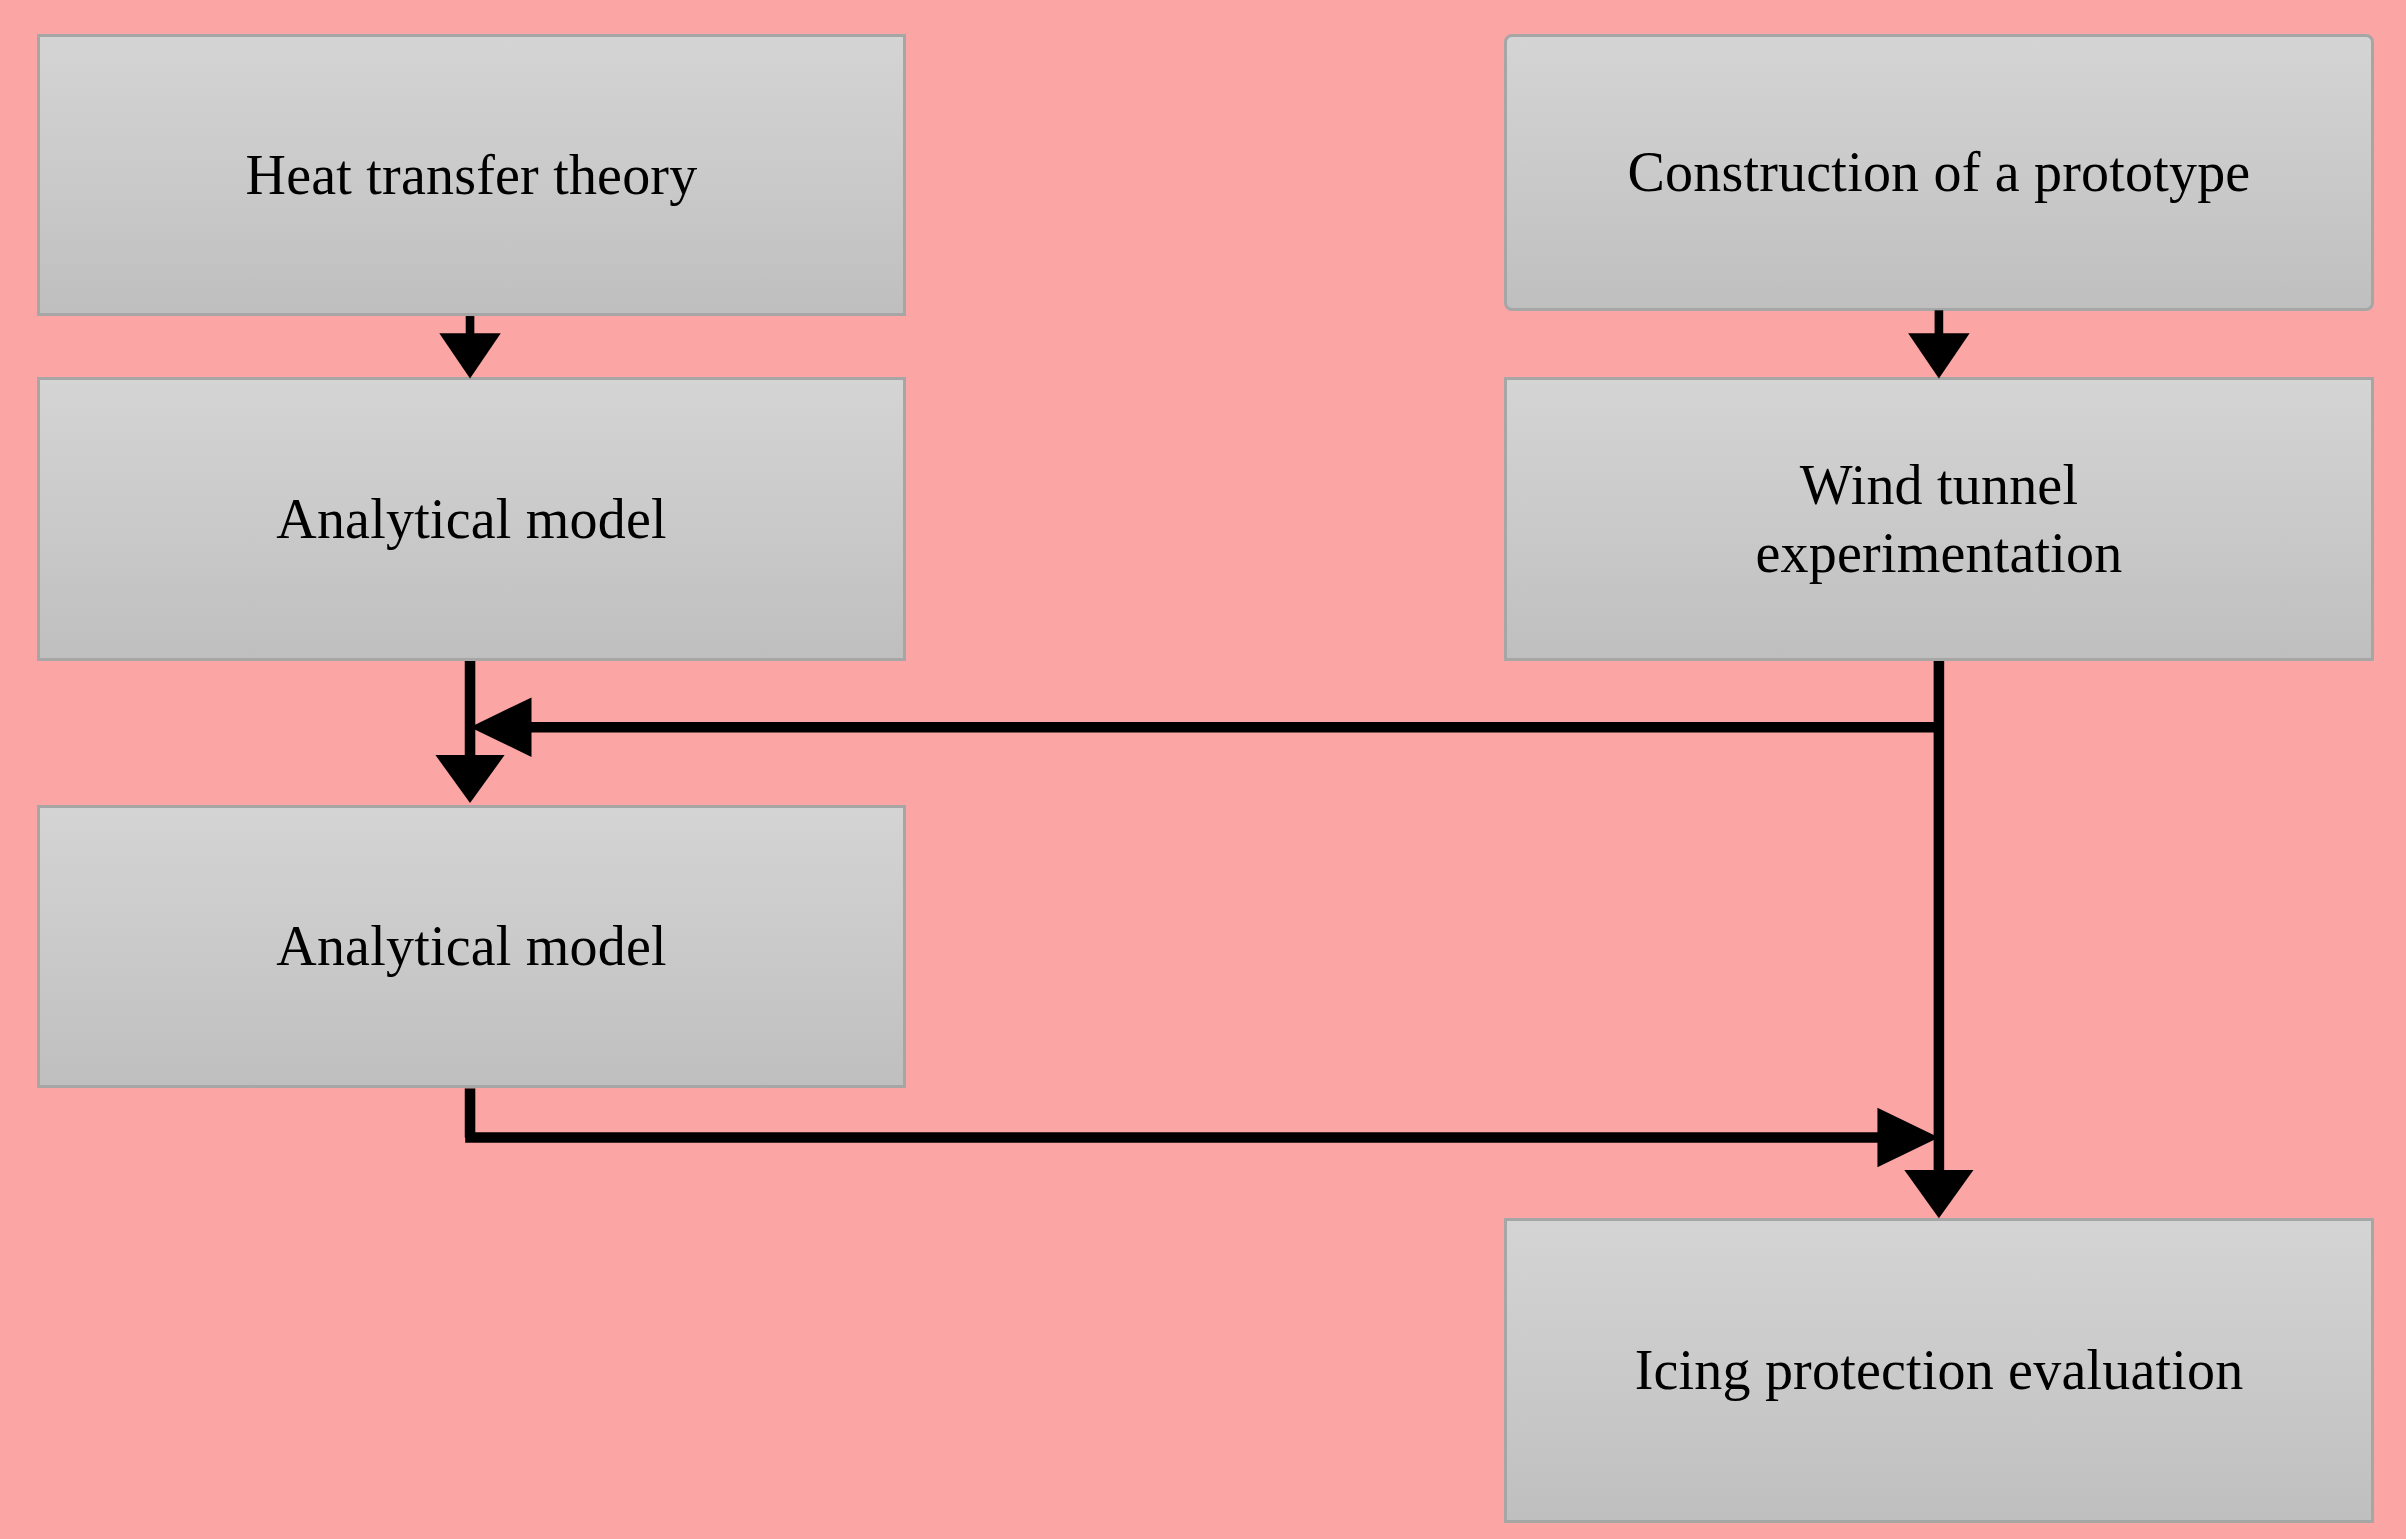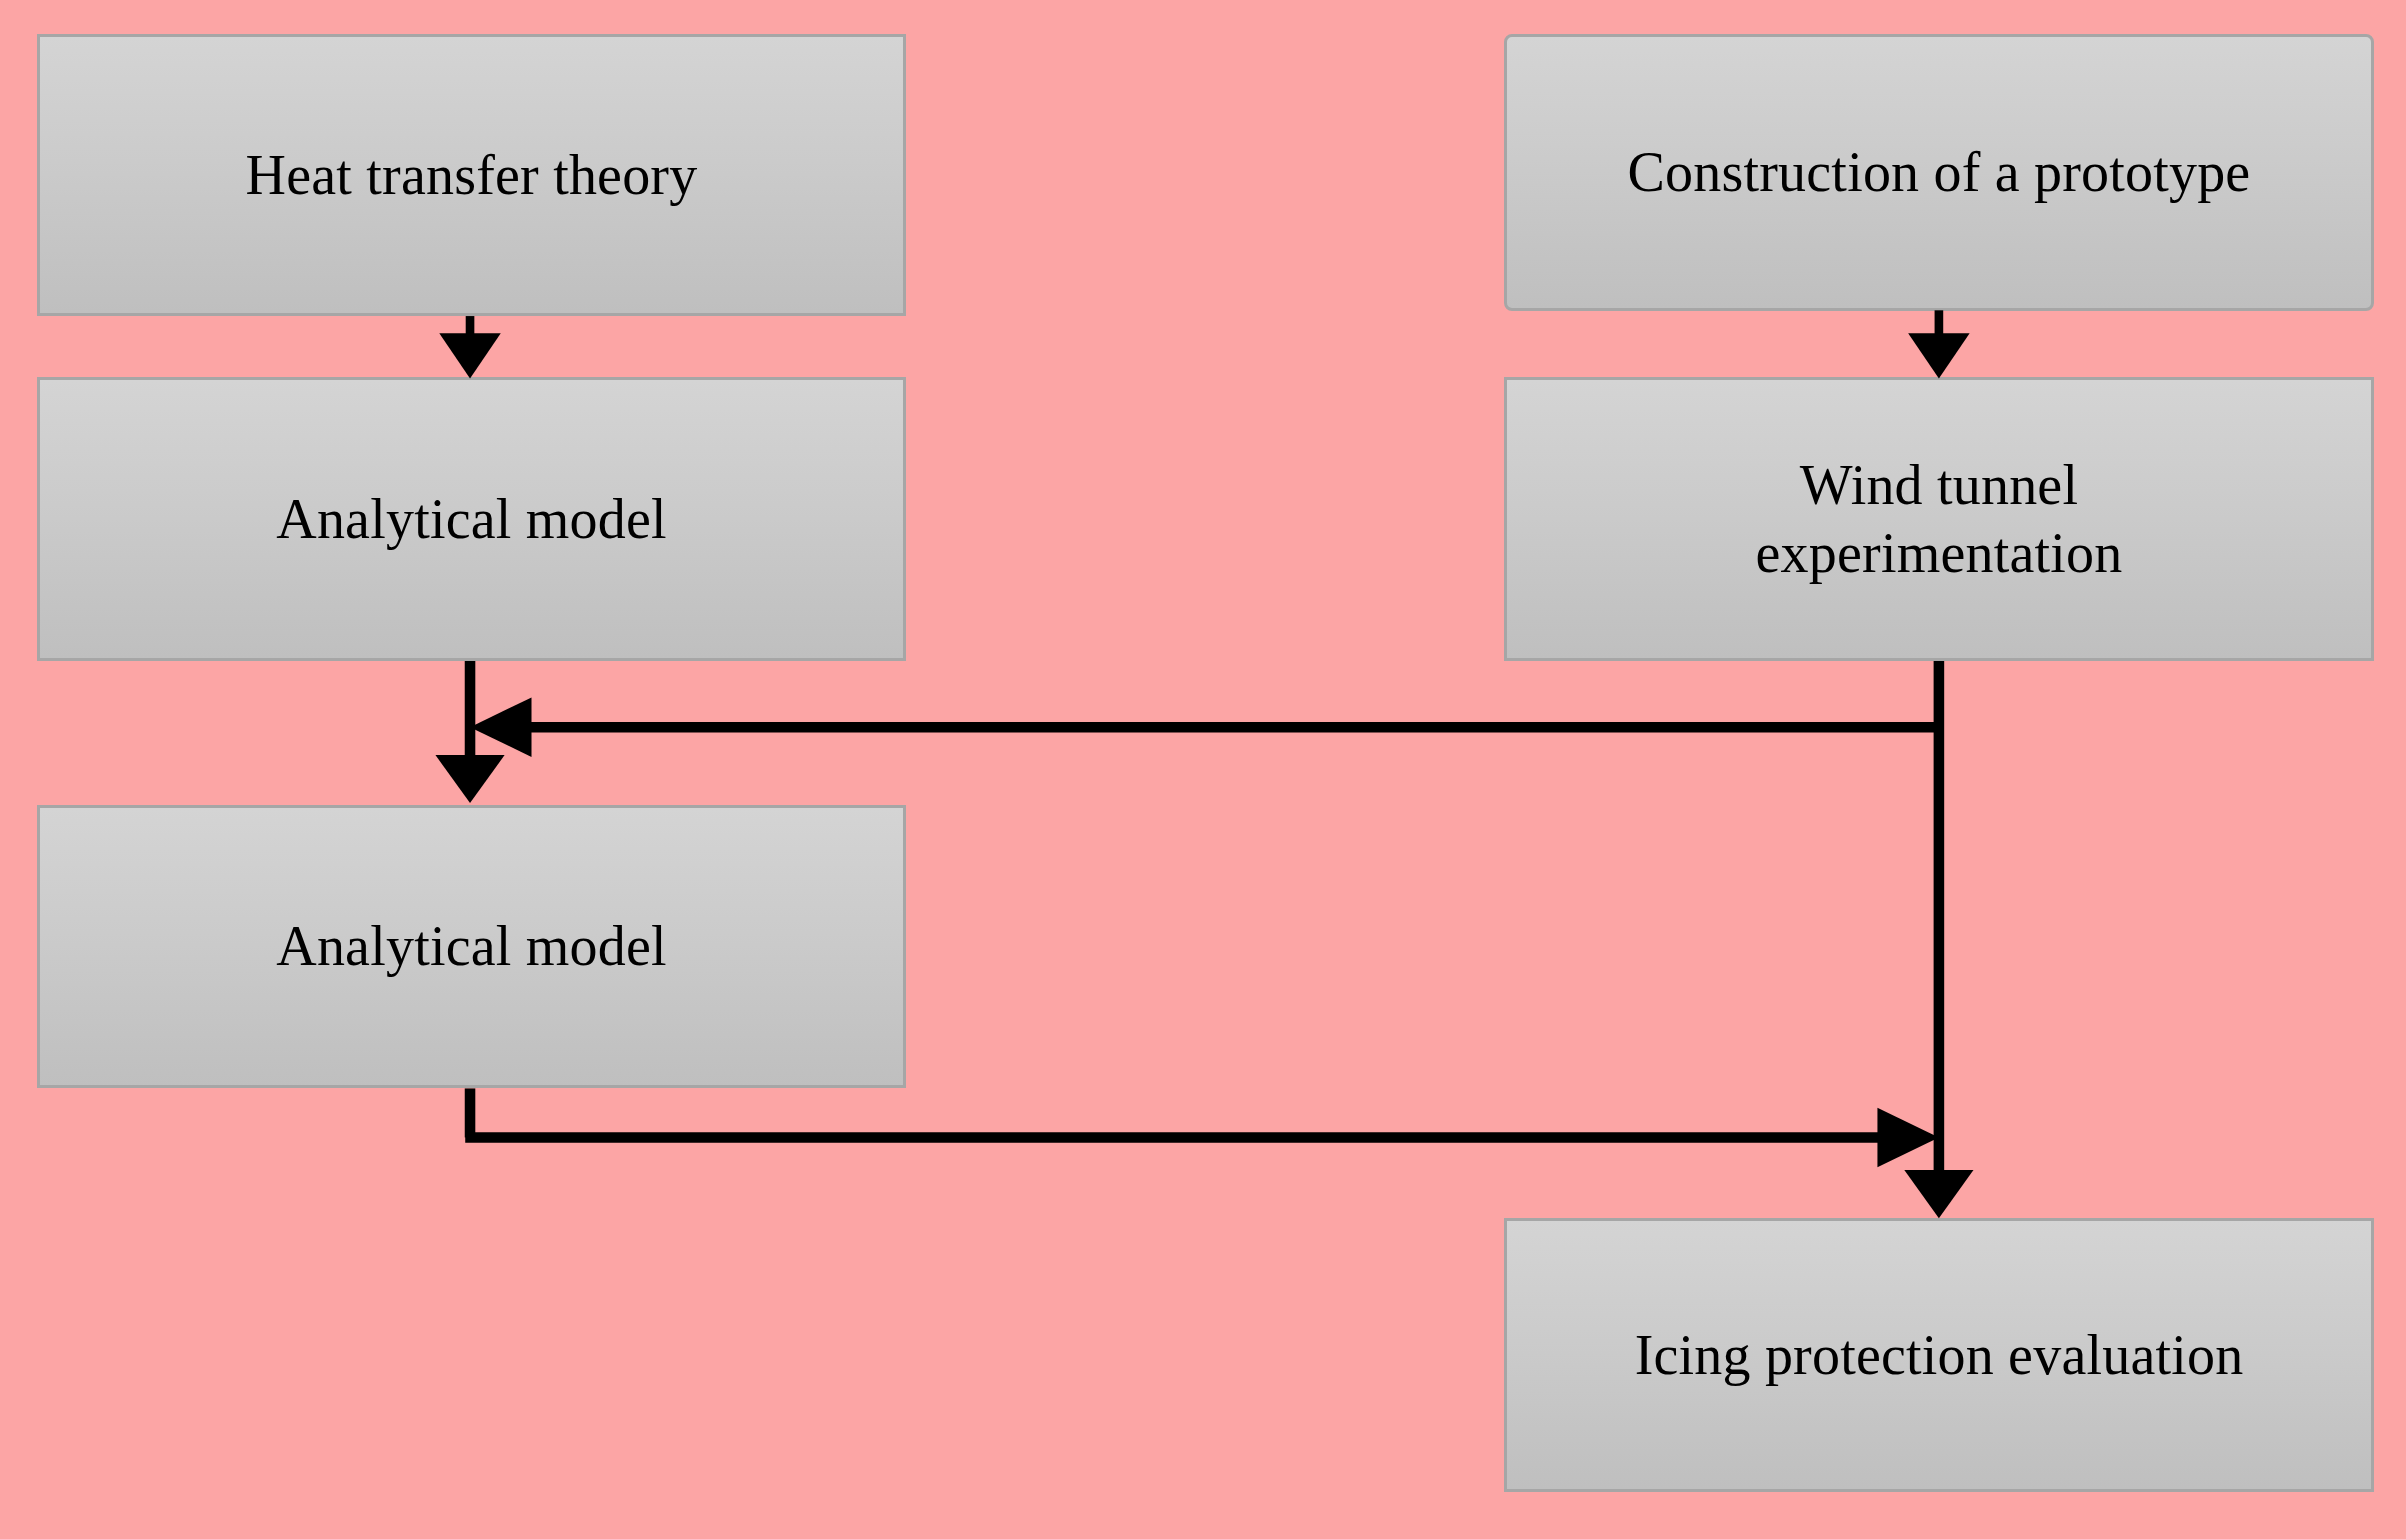--- a/index.html
+++ b/index.html
@@ -63,21 +63,21 @@
 
   <div class="node" style="left:1504px; top:34px; width:870px; height:277px;border-radius:8px;">
     <span class="node-label">Construction of a prototype</span>
   </div>
 
   <div class="node" style="left:1504px; top:377px; width:870px; height:284px;">
     <span class="node-label">Wind tunnel
 experimentation</span>
   </div>
 
-  <div class="node" style="left:1504px; top:1218px; width:870px; height:274px;">
+  <div class="node" style="left:1504px; top:1218px; width:870px; height:305px;">
     <span class="node-label">Icing protection evaluation</span>
   </div>
 
   <svg class="edge-layer" viewBox="0 0 2505 1602" width="2407" height="1539">
 
     <g>
       <line x1="489" y1="329" x2="489" y2="368" stroke="#000000" stroke-width="9"></line>
       <polygon points="489,394 457,347 521,347" fill="#000000"></polygon>
     </g>
 

